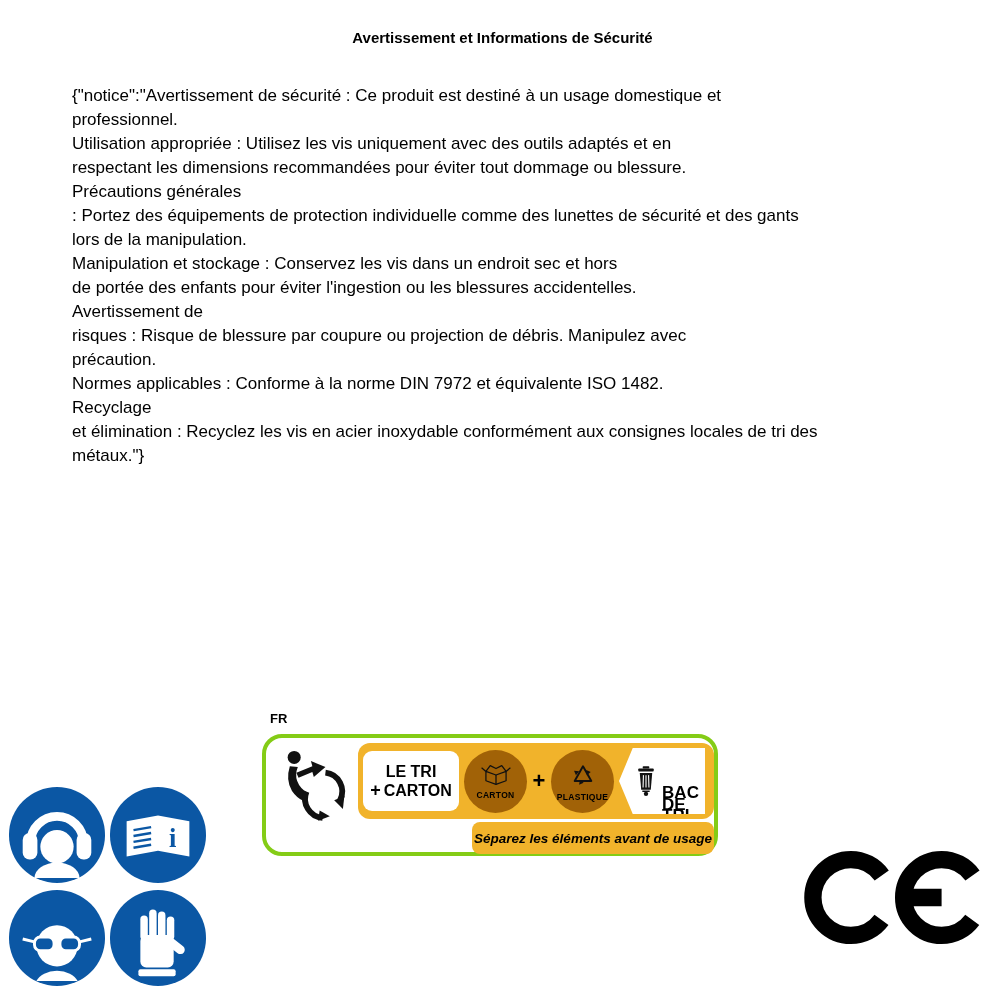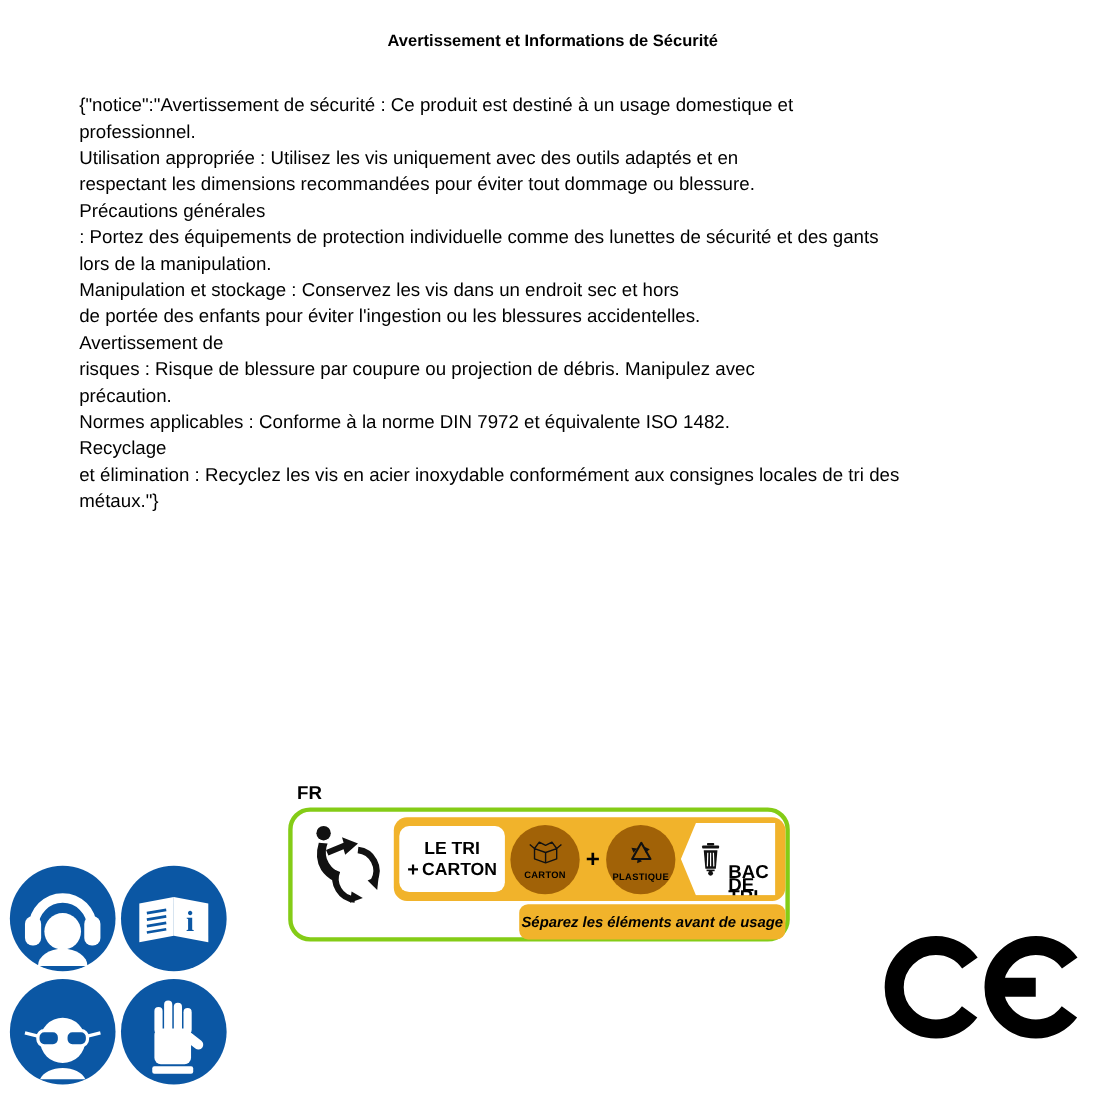--- a/index.html
+++ b/index.html
@@ -14,21 +14,21 @@
 
   
   .sicon { position:absolute; width:98px; height:98px; }
   .pos1 { left:8px;   top:786px; }
   .pos2 { left:109px; top:786px; }
   .pos3 { left:8px;   top:889px; }
   .pos4 { left:109px; top:889px; }
   .sicon svg { width:100%; height:100%; display:block; }
   .bluefill { fill:var(--safety-blue); }
 
-  .fr-label { position:absolute; left:270px; top:711px; font-size:17px; font-weight:bold; }
+  .fr-label { position:absolute; left:270px; top:711px; font-size:13px; font-weight:bold; }
 
   .sortbanner { position:absolute; left:262px; top:734px; width:456px; height:122px;
                 background:#fff; border:4px solid #84cc16; border-radius:20px; }
   .triman { position:absolute; left:10px; top:4px; width:80px; height:92px; }
   .yellow { position:absolute; left:92px; top:5px; width:356px; height:76px;
             background:var(--tri-yellow); border-radius:12px;
             display:flex; align-items:center; padding:0 5px; gap:5px; }
   .yellow > * { flex-shrink:0; }
   .pill { background:#fff; border-radius:9px; width:96px; height:60px;
           display:flex; flex-direction:column; align-items:center; justify-content:center;

